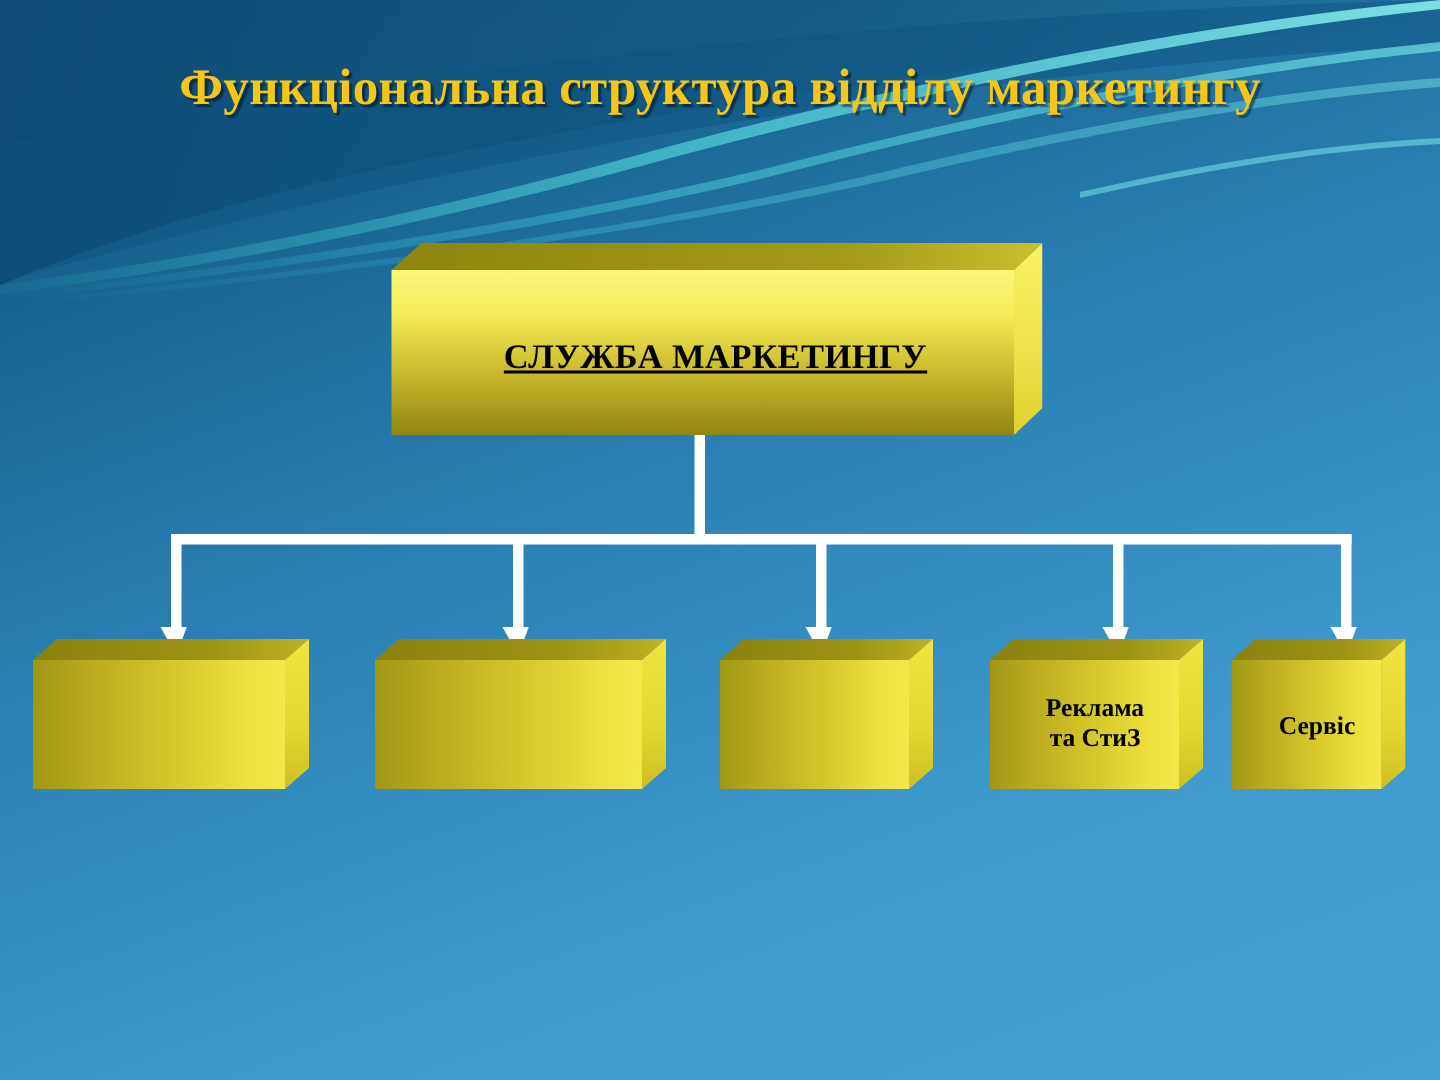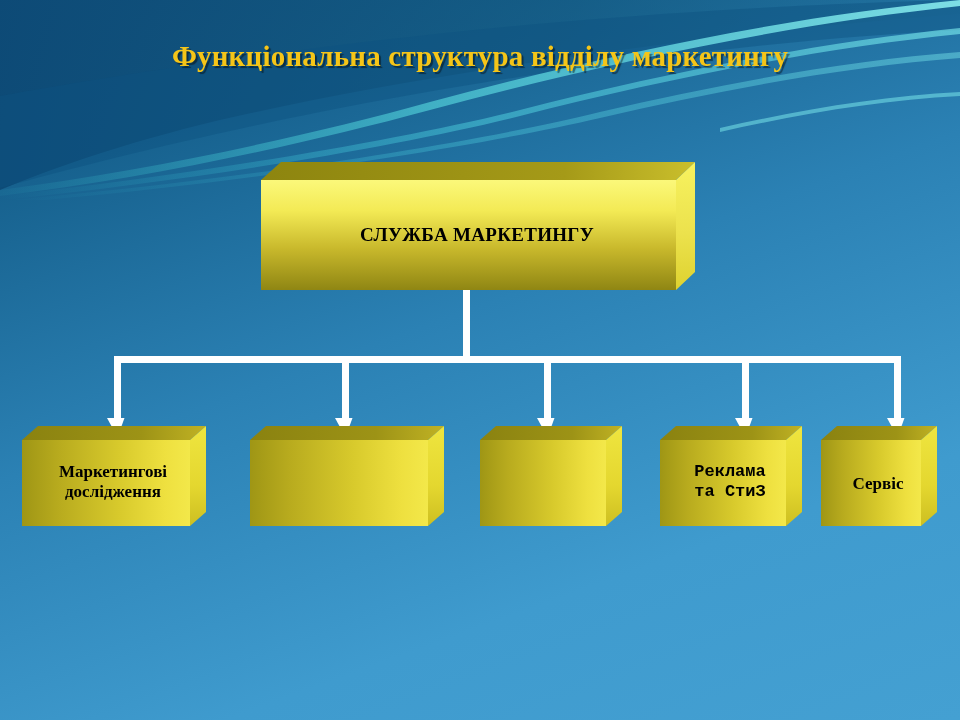--- a/index.html
+++ b/index.html
@@ -21,21 +21,21 @@
     left: 0; top: 0;
     width: 960px; height: 200px;
     pointer-events: none;
   }
   
   #title {
     position: absolute;
     left: 0; top: 40px;
     width: 960px;
     text-align: center;
-    font-size: 29px;
+    font-size: 34px;
     font-weight: bold;
     color: #f5c518;
     letter-spacing: 0.2px;
     text-shadow: 2px 2px 1px rgba(0,0,0,0.45);
     white-space: nowrap;
   }
   
   #connectors {
     position: absolute;
     left: 0; top: 0;
@@ -50,22 +50,23 @@
     left: 0;
     width: 100%;
     text-align: center;
     color: #000;
     font-weight: bold;
     line-height: 1.18;
     white-space: pre-line;
     z-index: 4;
   }
   .root-box .label {
-    font-size: 19px;
+    font-size: 23px;
     letter-spacing: 0.3px;
+    text-decoration: underline;
   }
   .child-box .label {
     font-size: 17px;
   }
 </style>
 </head>
 <body>
 
 <div id="slide">
 
@@ -171,22 +172,20 @@
         <linearGradient id="cSide1" x1="0" y1="0" x2="0" y2="1">
           <stop offset="0%" stop-color="#efe53f"></stop>
           <stop offset="60%" stop-color="#e4d72f"></stop>
           <stop offset="100%" stop-color="#cdbf21"></stop>
         </linearGradient>
       </defs>
       <polygon points="2,16 18,2 186,2 170,16" fill="url(#cTop1)"></polygon>
       <polygon points="170,16 186,2 186,88 170,102" fill="url(#cSide1)"></polygon>
       <rect x="2" y="16" width="168" height="86" fill="url(#cFront1)"></rect>
     </svg>
-    <div class="label" style="top:38px; padding-right:16px;">Маркетингові
-дослідження</div>
   </div>
 
   <div class="box3d child-box" style="left:248px; top:424px; width:196px; height:104px;">
     <svg width="196" height="104" viewBox="0 0 196 104" style="position:absolute;left:0;top:0;">
       <defs>
         <linearGradient id="cFront2" x1="0" y1="0" x2="1" y2="0">
           <stop offset="0%" stop-color="#9f9615"></stop>
           <stop offset="22%" stop-color="#b8ab1e"></stop>
           <stop offset="58%" stop-color="#d8ca2c"></stop>
           <stop offset="85%" stop-color="#eee03f"></stop>
@@ -254,21 +253,21 @@
         <linearGradient id="cSide4" x1="0" y1="0" x2="0" y2="1">
           <stop offset="0%" stop-color="#efe53f"></stop>
           <stop offset="60%" stop-color="#e4d72f"></stop>
           <stop offset="100%" stop-color="#cdbf21"></stop>
         </linearGradient>
       </defs>
       <polygon points="2,16 18,2 144,2 128,16" fill="url(#cTop4)"></polygon>
       <polygon points="128,16 144,2 144,88 128,102" fill="url(#cSide4)"></polygon>
       <rect x="2" y="16" width="126" height="86" fill="url(#cFront4)"></rect>
     </svg>
-    <div class="label" style="top:38px; padding-right:16px;font-family:Liberation Mono, monospace;">Реклама
+    <div class="label" style="top:38px; padding-right:16px;">Реклама
 та СтиЗ</div>
   </div>
 
   <div class="box3d child-box" style="left:819px; top:424px; width:118px; height:104px;">
     <svg width="118" height="104" viewBox="0 0 118 104" style="position:absolute;left:0;top:0;">
       <defs>
         <linearGradient id="cFront5" x1="0" y1="0" x2="1" y2="0">
           <stop offset="0%" stop-color="#9f9615"></stop>
           <stop offset="22%" stop-color="#b8ab1e"></stop>
           <stop offset="58%" stop-color="#d8ca2c"></stop>

